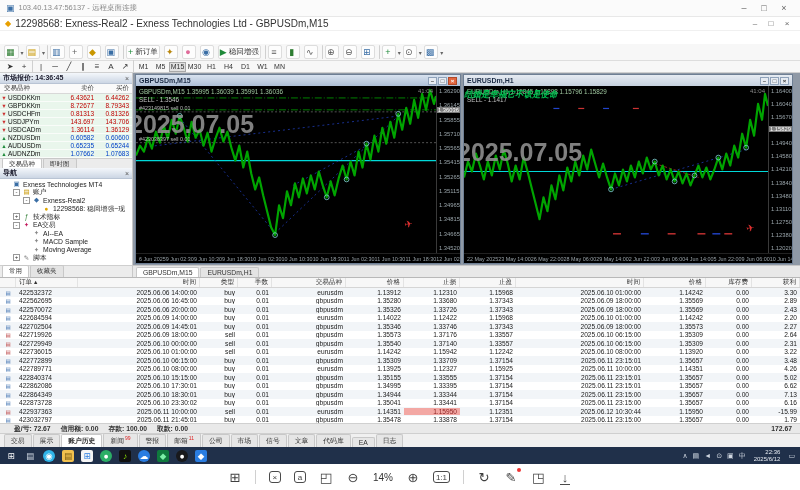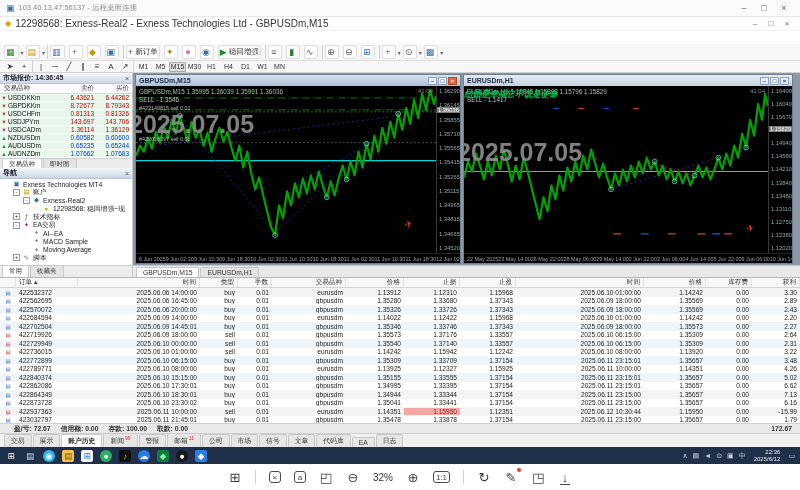--- a/index.html
+++ b/index.html
@@ -1074,21 +1074,21 @@
       <span class="v-ico vsep" style="border: none; background: rgb(208, 208, 208); min-width: 1px; width: 1px; padding: 0px;"></span>
 
       <span class="v-ico box">×</span>
 
       <span class="v-ico box">a</span>
 
       <span class="v-ico">◰</span>
 
       <span class="v-ico">⊖</span>
 
-      <span class="v-ico txt">32%</span>
+      <span class="v-ico txt">14%</span>
 
       <span class="v-ico">⊕</span>
 
       <span class="v-ico box">1:1</span>
 
       <span class="v-ico vsep" style="border: none; background: rgb(208, 208, 208); min-width: 1px; width: 1px; padding: 0px;"></span>
 
       <span class="v-ico">↻</span>
 
       <span class="v-ico dot">✎</span>

